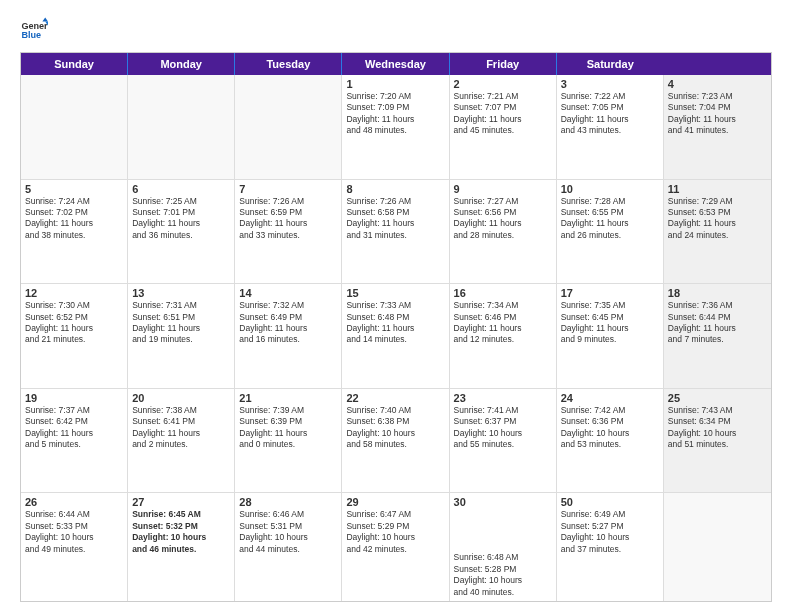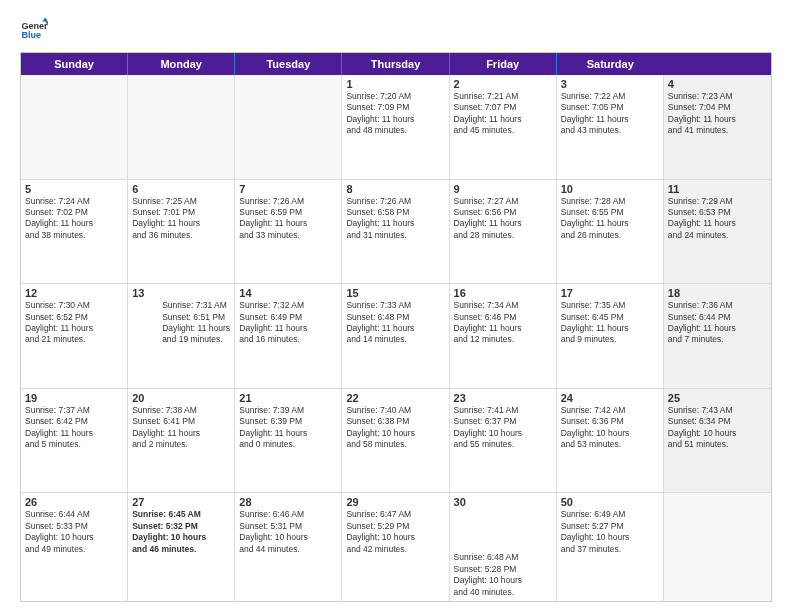--- a/index.html
+++ b/index.html
@@ -117,21 +117,21 @@
       <div class="month-title"></div>
       <div class="location"></div>
     </div>
   </div>
 
   <div class="calendar">
     <div class="cal-header">
     <div class="cal-header-cell">Sunday</div>
         <div class="cal-header-cell">Monday</div>
         <div class="cal-header-cell">Tuesday</div>
-        <div class="cal-header-cell">Thursday</div>
+        <div class="cal-header-cell">Wednesday</div>
         <div class="cal-header-cell">Friday</div>
         <div class="cal-header-cell">Saturday</div>
       </div>
     <div class="cal-body">
     <div class="cal-row">
           <div class="cal-cell empty"></div>
           <div class="cal-cell empty"></div>
           <div class="cal-cell empty"></div>
           <div class="cal-cell">
             <span class="day-num">1</span>
@@ -216,21 +216,21 @@
         <div class="cal-row">
           <div class="cal-cell">
             <span class="day-num">12</span>
             <div class="cell-text" style="white-space: pre-line;">Sunrise: 7:30 AM
 Sunset: 6:52 PM
 Daylight: 11 hours
 and 21 minutes.</div>
           </div>
           <div class="cal-cell">
             <span class="day-num">13</span>
-            <div class="cell-text" style="white-space: pre-line; margin-left: 30px;">Sunrise: 7:31 AM
+            <div class="cell-text" style="white-space: pre-line;">Sunrise: 7:31 AM
 Sunset: 6:51 PM
 Daylight: 11 hours
 and 19 minutes.</div>
           </div>
           <div class="cal-cell">
             <span class="day-num">14</span>
             <div class="cell-text" style="white-space: pre-line;">Sunrise: 7:32 AM
 Sunset: 6:49 PM
 Daylight: 11 hours
 and 16 minutes.</div>

